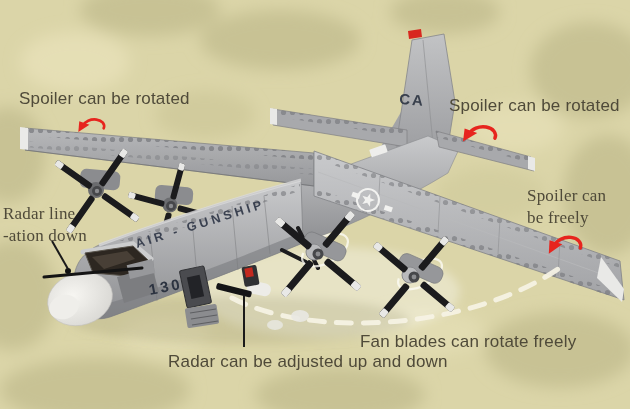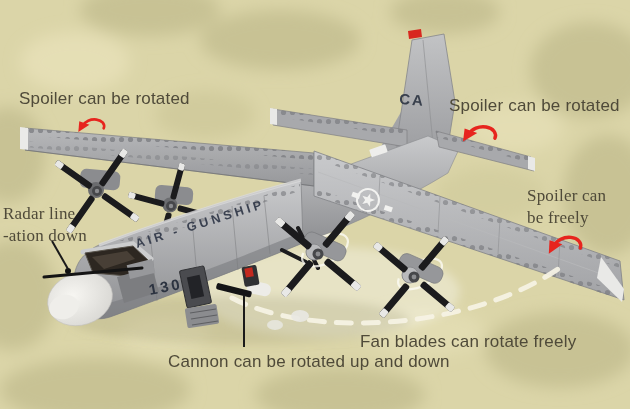--- a/index.html
+++ b/index.html
@@ -333,14 +333,14 @@
     <span>be freely</span>
   </div>
 
   <div class="lbl" id="lbl-radar">
     <span>Radar line</span>
     <span>-ation down</span>
   </div>
 
   <div class="lbl" id="lbl-fan">Fan blades can rotate freely</div>
 
-  <div class="lbl" id="lbl-cannon">Cannon can be rotated up and down</div>
+  <div class="lbl" id="lbl-cannon">Radar can be adjusted up and down</div>
 </div>
 
 </body></html>

